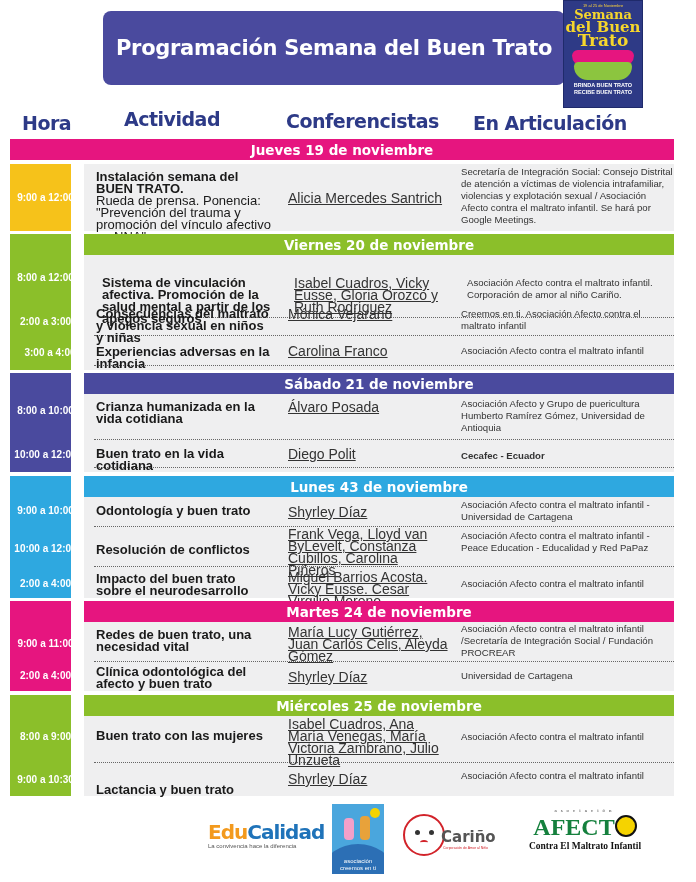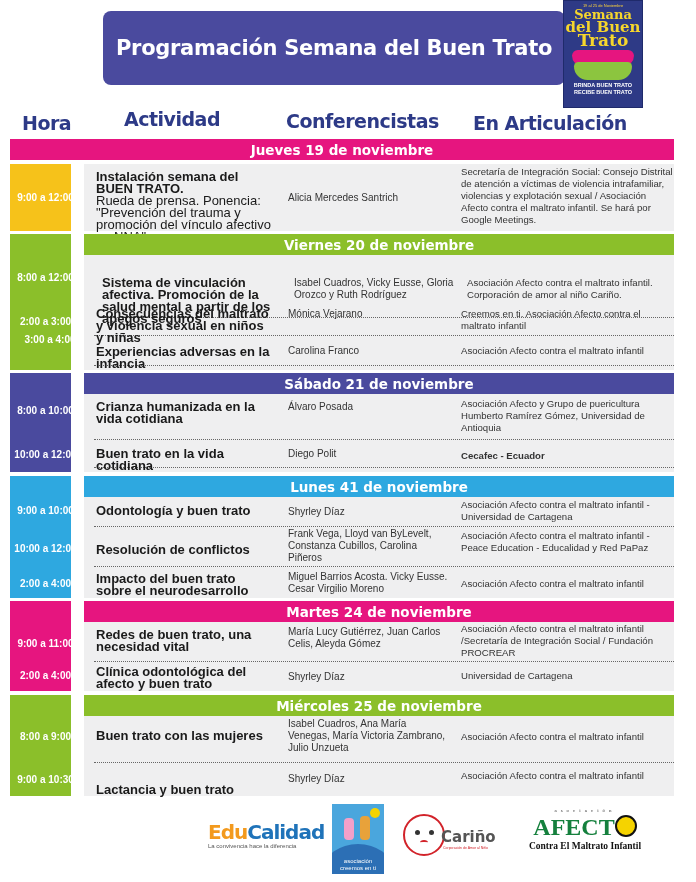--- a/index.html
+++ b/index.html
@@ -53,21 +53,21 @@
 
   .slot { position: absolute; left: 0; right: 0; display: flex; align-items: center; }
   .slot.dotted { border-bottom: 1px dotted #666; }
   .time-label {
     position: absolute; left: 0; width: 71px; text-align: center; color: #fff;
     font-size: 10px; font-weight: bold; transform: translateY(-50%);
   }
 
   .c-act { position: absolute; left: 12px; width: 175px; font-size: 13px; line-height: 12px; font-weight: bold; color: #1a1a1a; }
   .c-act .light { font-weight: normal; display: block; }
-  .c-conf { position: absolute; left: 204px; width: 160px; font-size: 10px; line-height: 12px; color: #333; }
+  .c-conf { position: absolute; left: 204px; width: 160px; font-size: 14px; line-height: 12px; color: #333; text-decoration: underline; }
   .c-art { position: absolute; left: 377px; width: 212px; font-size: 9.6px; line-height: 12px; color: #333; }
 
   .logos { position: absolute; left: 0; top: 800px; width: 696px; height: 80px; }
   .lg-edu { position: absolute; left: 208px; top: 20px; }
   .lg-edu .name { font-family: "DejaVu Sans", sans-serif; font-weight: bold; font-size: 20px; letter-spacing: -1px; }
   .lg-edu .edu { color: #f39a1e; }
   .lg-edu .cal { color: #1f73b9; }
   .lg-edu .tag { font-size: 6px; color: #555; margin-top: -1px; }
   .lg-creemos { position: absolute; left: 332px; top: 4px; width: 52px; height: 70px; background: #4aa6dd; overflow: hidden; }
   .lg-creemos .globe { position: absolute; left: -8px; top: 40px; width: 68px; height: 50px; background: #2c6fb5; border-radius: 50%; }
@@ -129,21 +129,21 @@
       <div class="c-conf" style="top:28px;">Alicia Mercedes Santrich</div>
       <div class="c-art" style="top:2px;">Secretaría de Integración Social: Consejo Distrital de atención a víctimas de violencia intrafamiliar, violencias y explotación sexual / Asociación Afecto contra el  maltrato infantil. Se hará por Google Meetings.</div>
     </div>
   </div>
 </div>
 
 <div class="day" style="top:234px;height:136px;">
   <div class="day-time-col" style="top:0;height:136px;background:#8bbf2a;">
     <span class="time-label" style="top:43px;">8:00 a 12:00</span>
     <span class="time-label" style="top:87px;">2:00 a 3:00</span>
-    <span class="time-label" style="top:105px;padding-left:9px;">3:00 a 4:00</span>
+    <span class="time-label" style="top:118px;padding-left:9px;">3:00 a 4:00</span>
   </div>
   <div class="day-header" style="top:0;background:#8bbf2a;">Viernes 20 de noviembre</div>
   <div class="day-body" style="top:21px;height:115px;">
     <div class="slot dotted" style="top:0;height:47px;margin:16px 0 0 10px;left:6px;">
       <div class="c-act" style="top:6px;left:2px;">Sistema de vinculación afectiva. Promoción de la salud mental a partir de los apegos seguros</div>
       <div class="c-conf" style="top:6px;left:194px;">Isabel Cuadros, Vicky Eusse, Gloria Orozco y Ruth Rodríguez</div>
       <div class="c-art" style="top:6px;left:367px;">Asociación Afecto contra el  maltrato infantil. Corporación de amor al niño Cariño.</div>
     </div>
     <div class="slot dotted" style="top:47px;height:34px;margin-left:10px;">
       <div class="c-act" style="top:6px;left:2px;">Consecuencias del maltrato y violencia sexual en niños y niñas</div>
@@ -177,21 +177,21 @@
     </div>
   </div>
 </div>
 
 <div class="day" style="top:476px;height:122px;">
   <div class="day-time-col" style="top:0;height:122px;background:#2ea8e0;">
     <span class="time-label" style="top:34px;">9:00 a 10:00</span>
     <span class="time-label" style="top:72px;">10:00 a 12:00</span>
     <span class="time-label" style="top:107px;">2:00 a 4:00</span>
   </div>
-  <div class="day-header" style="top:0;background:#2ea8e0;">Lunes 41 de noviembre</div>
+  <div class="day-header" style="top:0;background:#2ea8e0;">Lunes 43 de noviembre</div>
   <div class="day-body" style="top:21px;height:101px;">
     <div class="slot dotted" style="top:0;height:30px;margin-left:10px;">
       <div class="c-act" style="top:8px;left:2px;">Odontología y buen trato</div>
       <div class="c-conf" style="top:9px;left:194px;">Shyrley Díaz</div>
       <div class="c-art" style="top:2px;left:367px;">Asociación Afecto contra el  maltrato infantil - Universidad de Cartagena</div>
     </div>
     <div class="slot dotted" style="top:30px;height:40px;margin-left:10px;">
       <div class="c-act" style="top:17px;left:2px;">Resolución de conflictos</div>
       <div class="c-conf" style="top:1px;left:194px;">Frank Vega, Lloyd van ByLevelt, Constanza Cubillos, Carolina Piñeros</div>
       <div class="c-art" style="top:3px;left:367px;">Asociación Afecto contra el  maltrato infantil  - Peace Education - Educalidad y Red PaPaz</div>

